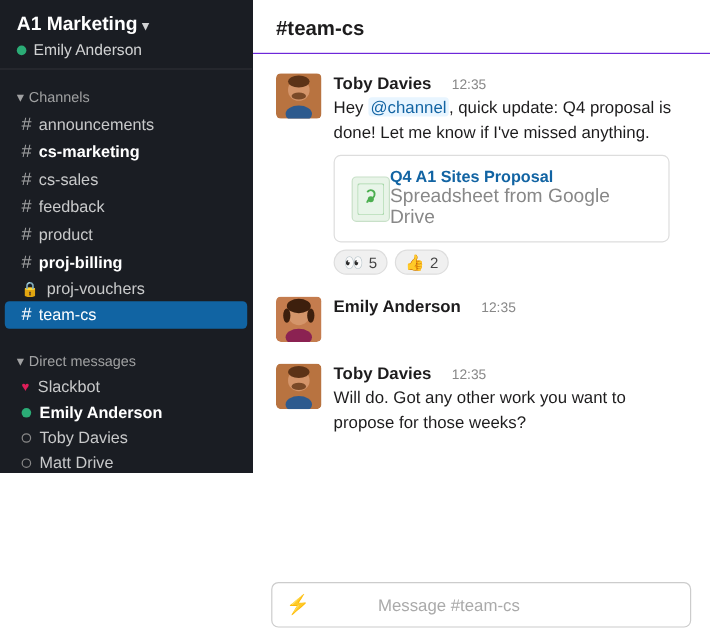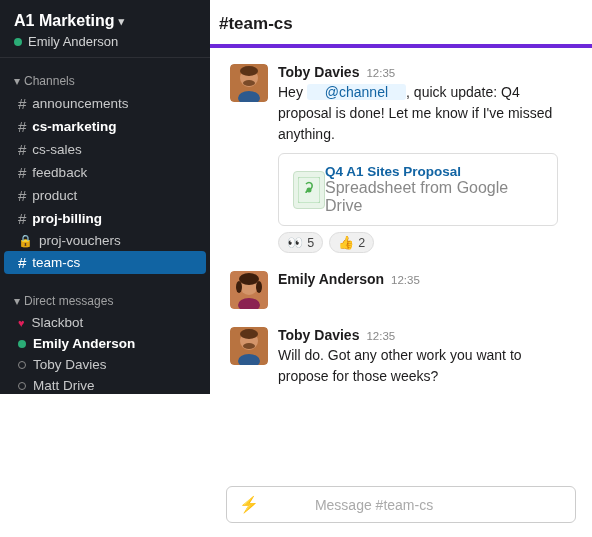--- a/index.html
+++ b/index.html
@@ -113,22 +113,22 @@
     
     .main {
       flex: 1;
       display: flex;
       flex-direction: column;
       height: 537px;
       background: #fff;
     }
 
     .channel-header {
-      padding: 14px 20px 10px 9px;
-      border-bottom: 4px solid #6d28d9;
+      padding: 14px 20px 10px 20px;
+      border-bottom: 1px solid #6d28d9;
     }
 
     .channel-title {
       font-size: 17px;
       font-weight: 700;
       color: #1d1c1d;
     }
 
     .messages-area {
       flex: 1;
@@ -170,33 +170,34 @@
 
     .message-sender {
       font-weight: 700;
       font-size: 14px;
       color: #1d1c1d;
     }
 
     .message-time {
       font-size: 11.5px;
       color: #888;
+      margin-left: 10px;
     }
 
     .message-text {
       font-size: 14px;
       color: #1d1c1d;
       line-height: 1.5;
     }
 
     .mention {
       color: #1264a3;
       background: #e8f5ff;
       border-radius: 3px;
-      padding: 0 18px;
+      padding: 0 2px;
       font-weight: 500;
     }
 
     .attachment {
       margin-top: 8px;
       border: 1px solid #ddd;
       border-radius: 6px;
       padding: 10px 14px;
       display: flex;
       align-items: center;

